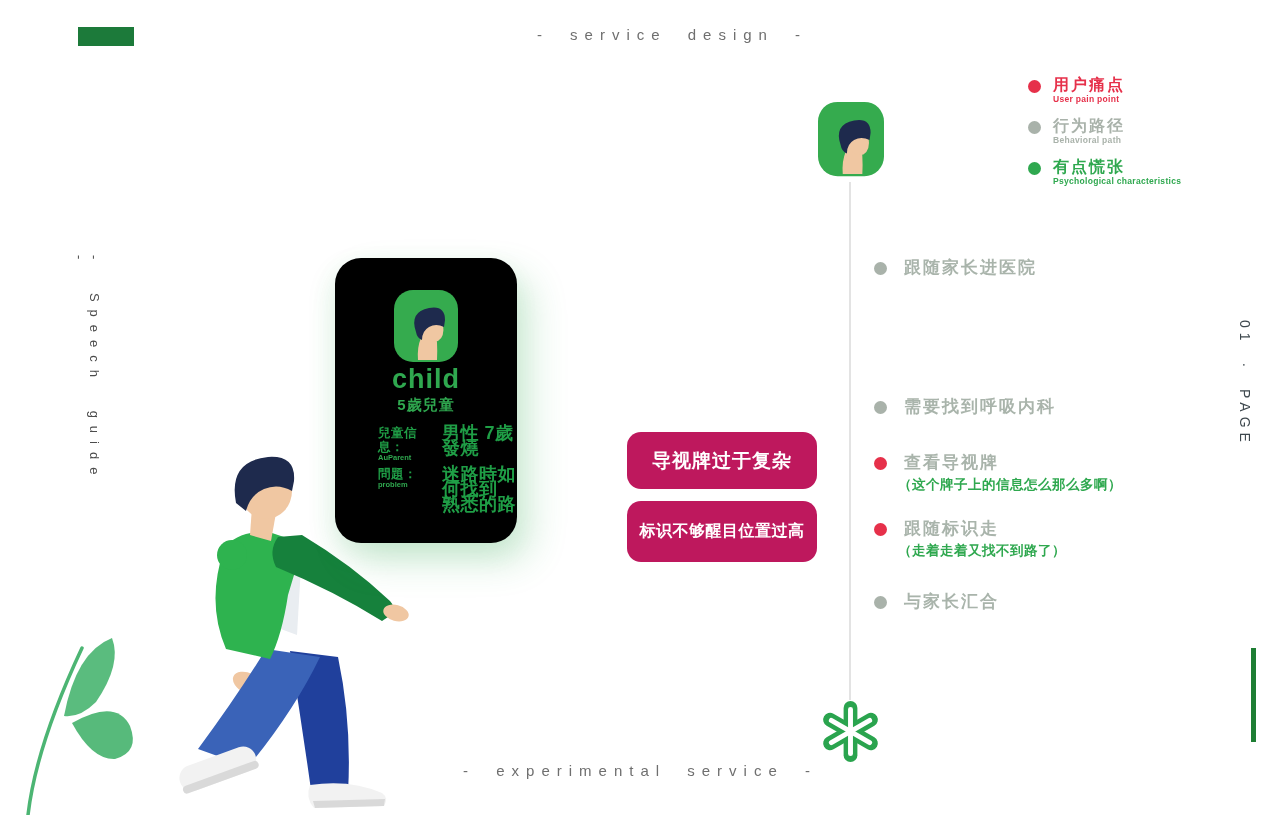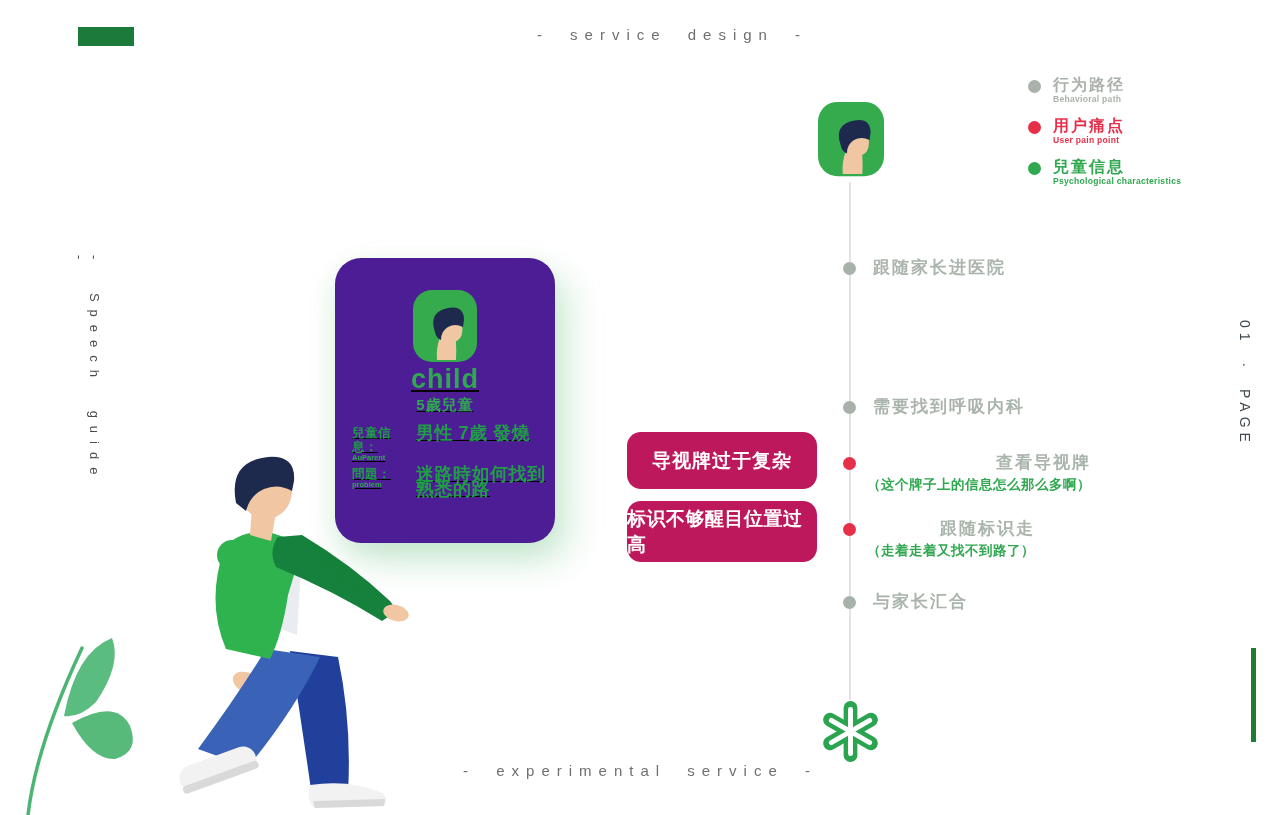--- a/index.html
+++ b/index.html
@@ -20,43 +20,43 @@
   .accent-bar{left:1251px;top:648px;width:5px;height:94px;background:#1e7e34;}
 
   
   .legend{left:1028px;top:76px;width:230px;}
   .legend-item{display:flex;align-items:flex-start;margin-bottom:13px;}
   .legend-dot{width:13px;height:13px;border-radius:50%;margin:4px 12px 0 0;flex:none;}
   .legend-label{font-size:16px;font-weight:800;letter-spacing:2px;line-height:17px;}
   .legend-sub{font-size:8.5px;font-weight:700;letter-spacing:.3px;margin-top:1px;}
 
   
-  .persona-card{left:335px;top:258px;width:220px;height:285px;background:#4c1d95;border-radius:26px;
+  .persona-card{left:335px;top:258px;width:182px;height:285px;background:#000000;border-radius:26px;
     box-shadow:14px 18px 36px rgba(47,168,79,.22), -4px 10px 26px rgba(47,168,79,.10);
-    z-index:5;text-decoration:underline;}
+    z-index:5;}
   .p-avatar{display:block;margin:32px auto 0;width:68px;height:72px;}
   .p-name{text-align:center;color:#2fa84f;font-size:27px;font-weight:800;letter-spacing:1px;margin-top:2px;}
   .p-age{text-align:center;color:#2fa84f;font-size:15px;font-weight:800;letter-spacing:1px;margin-top:1px;}
-  .p-fields{margin-top:11px;padding-left:17px;color:#1f9e46;}
+  .p-fields{margin-top:11px;padding-left:17px;color:#1f9e46;margin-left:26px;}
   .f-row{display:flex;margin-bottom:5px;}
   .f-labelbox{width:64px;flex:none;}
   .f-label{font-size:12.5px;font-weight:800;color:#1f9e46;letter-spacing:.5px;line-height:14px;}
   .f-sub{font-size:7.5px;font-weight:700;color:#2fa84f;line-height:8px;}
   .f-value{font-size:18px;font-weight:800;color:#1f9e46;letter-spacing:.5px;line-height:15px;}
 
   
   .pain-btn{left:627px;width:190px;background:#be185d;border-radius:14px;color:#fff;
     display:flex;align-items:center;justify-content:center;font-weight:800;cursor:pointer;}
   .pain-btn-1{top:432px;height:57px;font-size:19px;letter-spacing:1px;}
-  .pain-btn-2{top:501px;height:61px;font-size:19px;letter-spacing:.5px;}
+  .pain-btn-2{top:501px;height:61px;font-size:16px;letter-spacing:.5px;}
 
   
   .timeline-avatar{left:818px;top:100px;width:66px;height:78px;}
   .timeline-line{left:849px;top:182px;width:2px;height:518px;background:#e3e3e3;}
-  .t-step{position:absolute;left:873px;text-align:right;}
+  .t-step{position:absolute;left:904px;}
   .t-dot{position:absolute;left:-30px;top:5px;width:13px;height:13px;border-radius:50%;}
   .t-label{font-size:17px;font-weight:800;color:#a9b4ab;letter-spacing:2px;line-height:22px;}
   .t-note{font-size:13.5px;font-weight:800;color:#2fa84f;letter-spacing:.5px;line-height:18px;margin-top:2px;margin-left:-6px;}
   .asterisk{left:819px;top:698px;width:63px;height:67px;}
 
   
   .footer-title{left:0;top:762px;width:1280px;text-align:center;color:#6f6f6f;
     font-size:15px;font-weight:500;letter-spacing:7px;word-spacing:10px;}
 
   .plant{left:8px;top:626px;width:132px;height:189px;}
@@ -79,37 +79,37 @@
 
   <div class="abs brand-block"></div>
   <div class="abs slide-title">- service design -</div>
 
   <div class="abs v-text left-vertical">- Speech guide -</div>
   <div class="abs v-text right-vertical">01 · PAGE</div>
   <div class="abs accent-bar"></div>
 
   <div class="abs legend">
     <div class="legend-item">
+      <span class="legend-dot" style="background: rgb(230, 48, 74);"></span>
+      <div>
+        <div class="legend-label" style="color: rgb(230, 48, 74);">用户痛点</div>
+        <div class="legend-sub" style="color: rgb(230, 48, 74);">User pain point</div>
+      </div>
+    </div>
+    <div class="legend-item">
       <span class="legend-dot" style="background: rgb(169, 178, 170);"></span>
       <div>
         <div class="legend-label" style="color: rgb(169, 178, 170);">行为路径</div>
         <div class="legend-sub" style="color: rgb(169, 178, 170);">Behavioral path</div>
       </div>
     </div>
     <div class="legend-item">
-      <span class="legend-dot" style="background: rgb(230, 48, 74);"></span>
-      <div>
-        <div class="legend-label" style="color: rgb(230, 48, 74);">用户痛点</div>
-        <div class="legend-sub" style="color: rgb(230, 48, 74);">User pain point</div>
-      </div>
-    </div>
-    <div class="legend-item">
       <span class="legend-dot" style="background: rgb(47, 168, 79);"></span>
       <div>
-        <div class="legend-label" style="color: rgb(47, 168, 79);">兒童信息</div>
+        <div class="legend-label" style="color: rgb(47, 168, 79);">有点慌张</div>
         <div class="legend-sub" style="color: rgb(47, 168, 79);">Psychological characteristics</div>
       </div>
     </div>
   </div>
 
   <svg class="abs boy" viewBox="0 0 270 372">
     <ellipse cx="98" cy="240" rx="16" ry="10" transform="rotate(25 98 240)" fill="#f0c7a2"></ellipse>
     <path d="M140 208 L188 214 Q202 280 198 350 L162 354 Q152 282 140 208 Z" fill="#20409c"></path>
     <path d="M160 342 Q200 336 232 350 Q239 355 234 363 L164 365 Q155 355 160 342 Z" fill="#f2f2f2"></path>
     <path d="M163 358 L235 356 L234 363 L165 365 Z" fill="#d9d9d9"></path>

